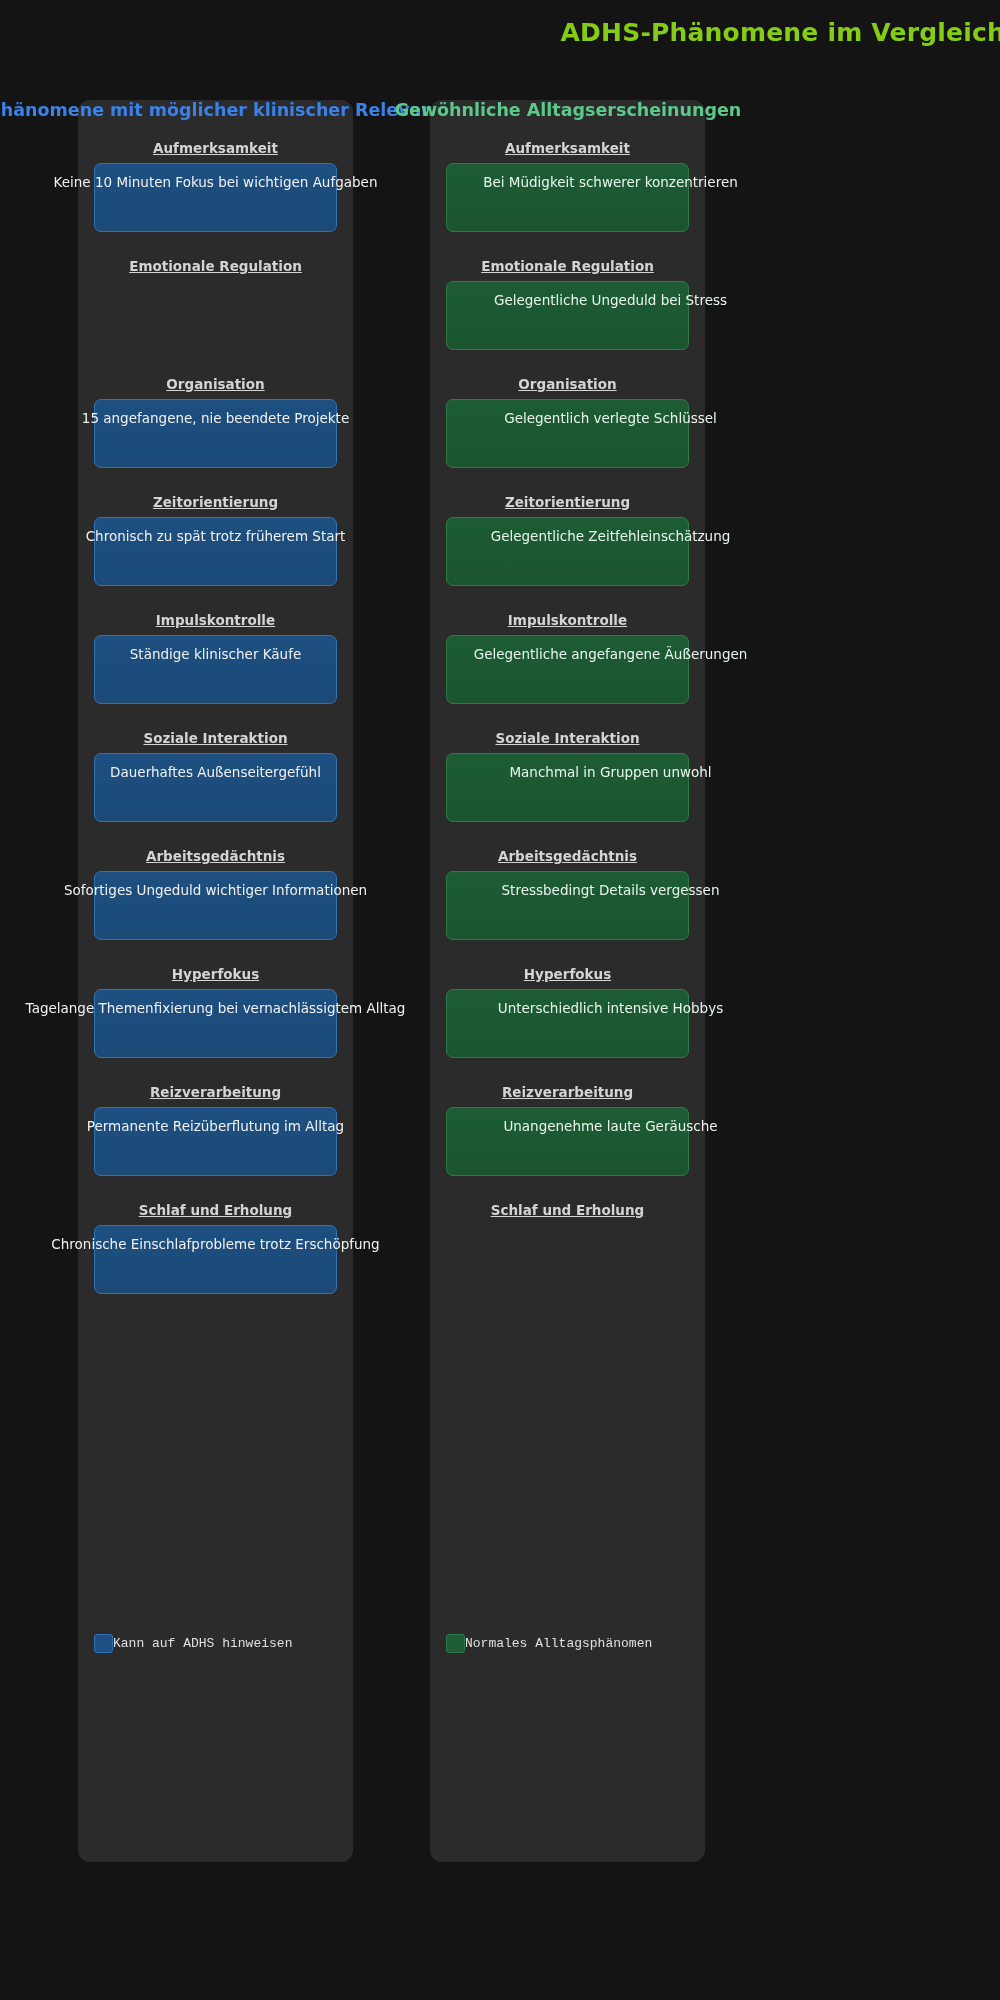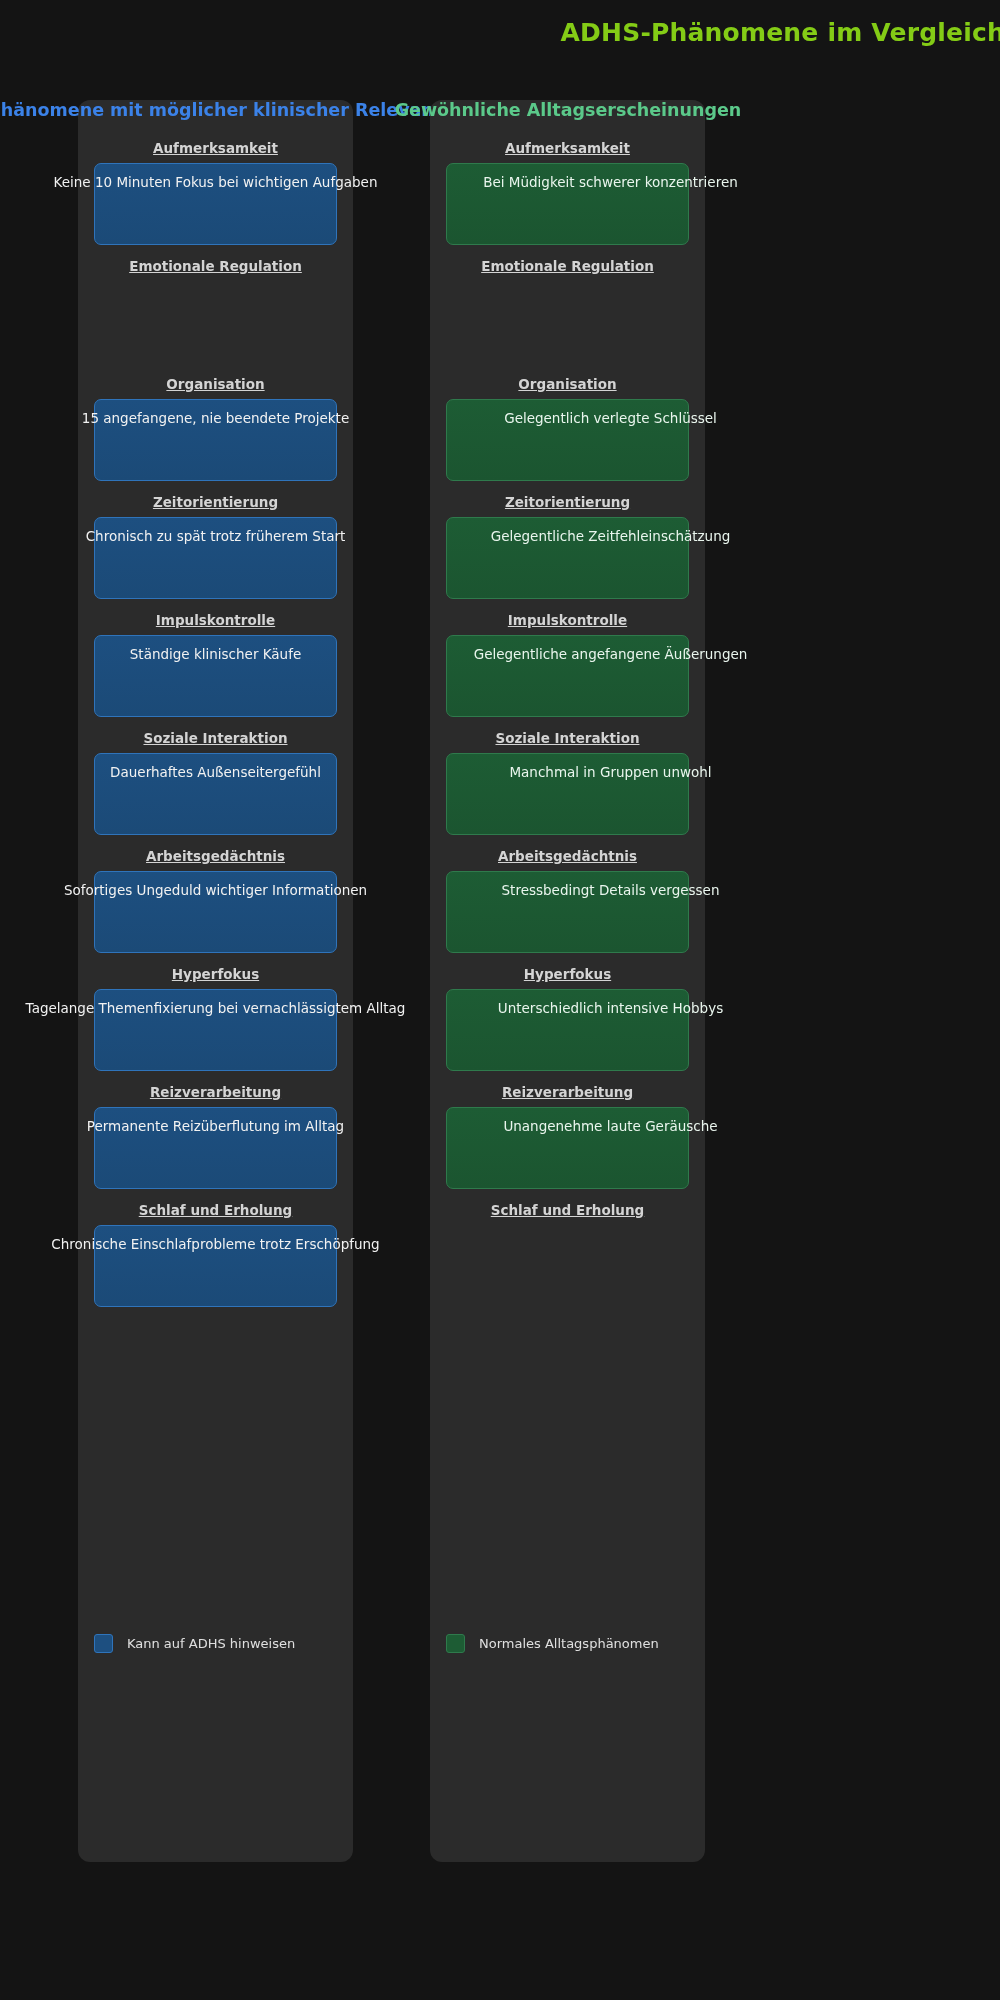--- a/index.html
+++ b/index.html
@@ -83,21 +83,21 @@
     color: #d4d4d4;
     white-space: nowrap;
     text-decoration: underline;
   }
 
   .card {
     position: absolute;
     top: 23px;
     left: 16px;
     width: 243px;
-    height: 82px;
+    height: 69px;
     border-radius: 7px;
     box-sizing: border-box;
     border-width: 1px;
     border-style: solid;
   }
 
   .card.blue {
     background: linear-gradient(180deg, #1d4f80 0%, #1b4a77 100%);
     border-color: #2f74bb;
   }
@@ -143,23 +143,23 @@
   }
   .legend-swatch.blue {
     background: #1d4f80;
     border-color: #2f74bb;
   }
   .legend-swatch.green {
     background: #1d5c34;
     border-color: #2f7a4c;
   }
   .legend-label {
-    margin-left: 14px;
     font-size: 13px;
     color: #e0e0e0;
+    font-family: Liberation Mono, monospace;
   }
 </style>
 </head>
 <body>
 
 <div class="page-title">ADHS-Phänomene im Vergleich</div>
 
 <div class="columns">
 
   <div class="panel left">
@@ -251,20 +251,23 @@
 
       <div class="row">
         <div class="cat-label">Aufmerksamkeit</div>
         <div class="card green">
           <div class="card-text">Bei Müdigkeit schwerer konzentrieren</div>
         </div>
       </div>
 
       <div class="row">
         <div class="cat-label">Emotionale Regulation</div>
+        <div class="card green">
+          <div class="card-text">Gelegentliche Ungeduld bei Stress</div>
+        </div>
       </div>
 
       <div class="row">
         <div class="cat-label">Organisation</div>
         <div class="card green">
           <div class="card-text">Gelegentlich verlegte Schlüssel</div>
         </div>
       </div>
 
       <div class="row">

